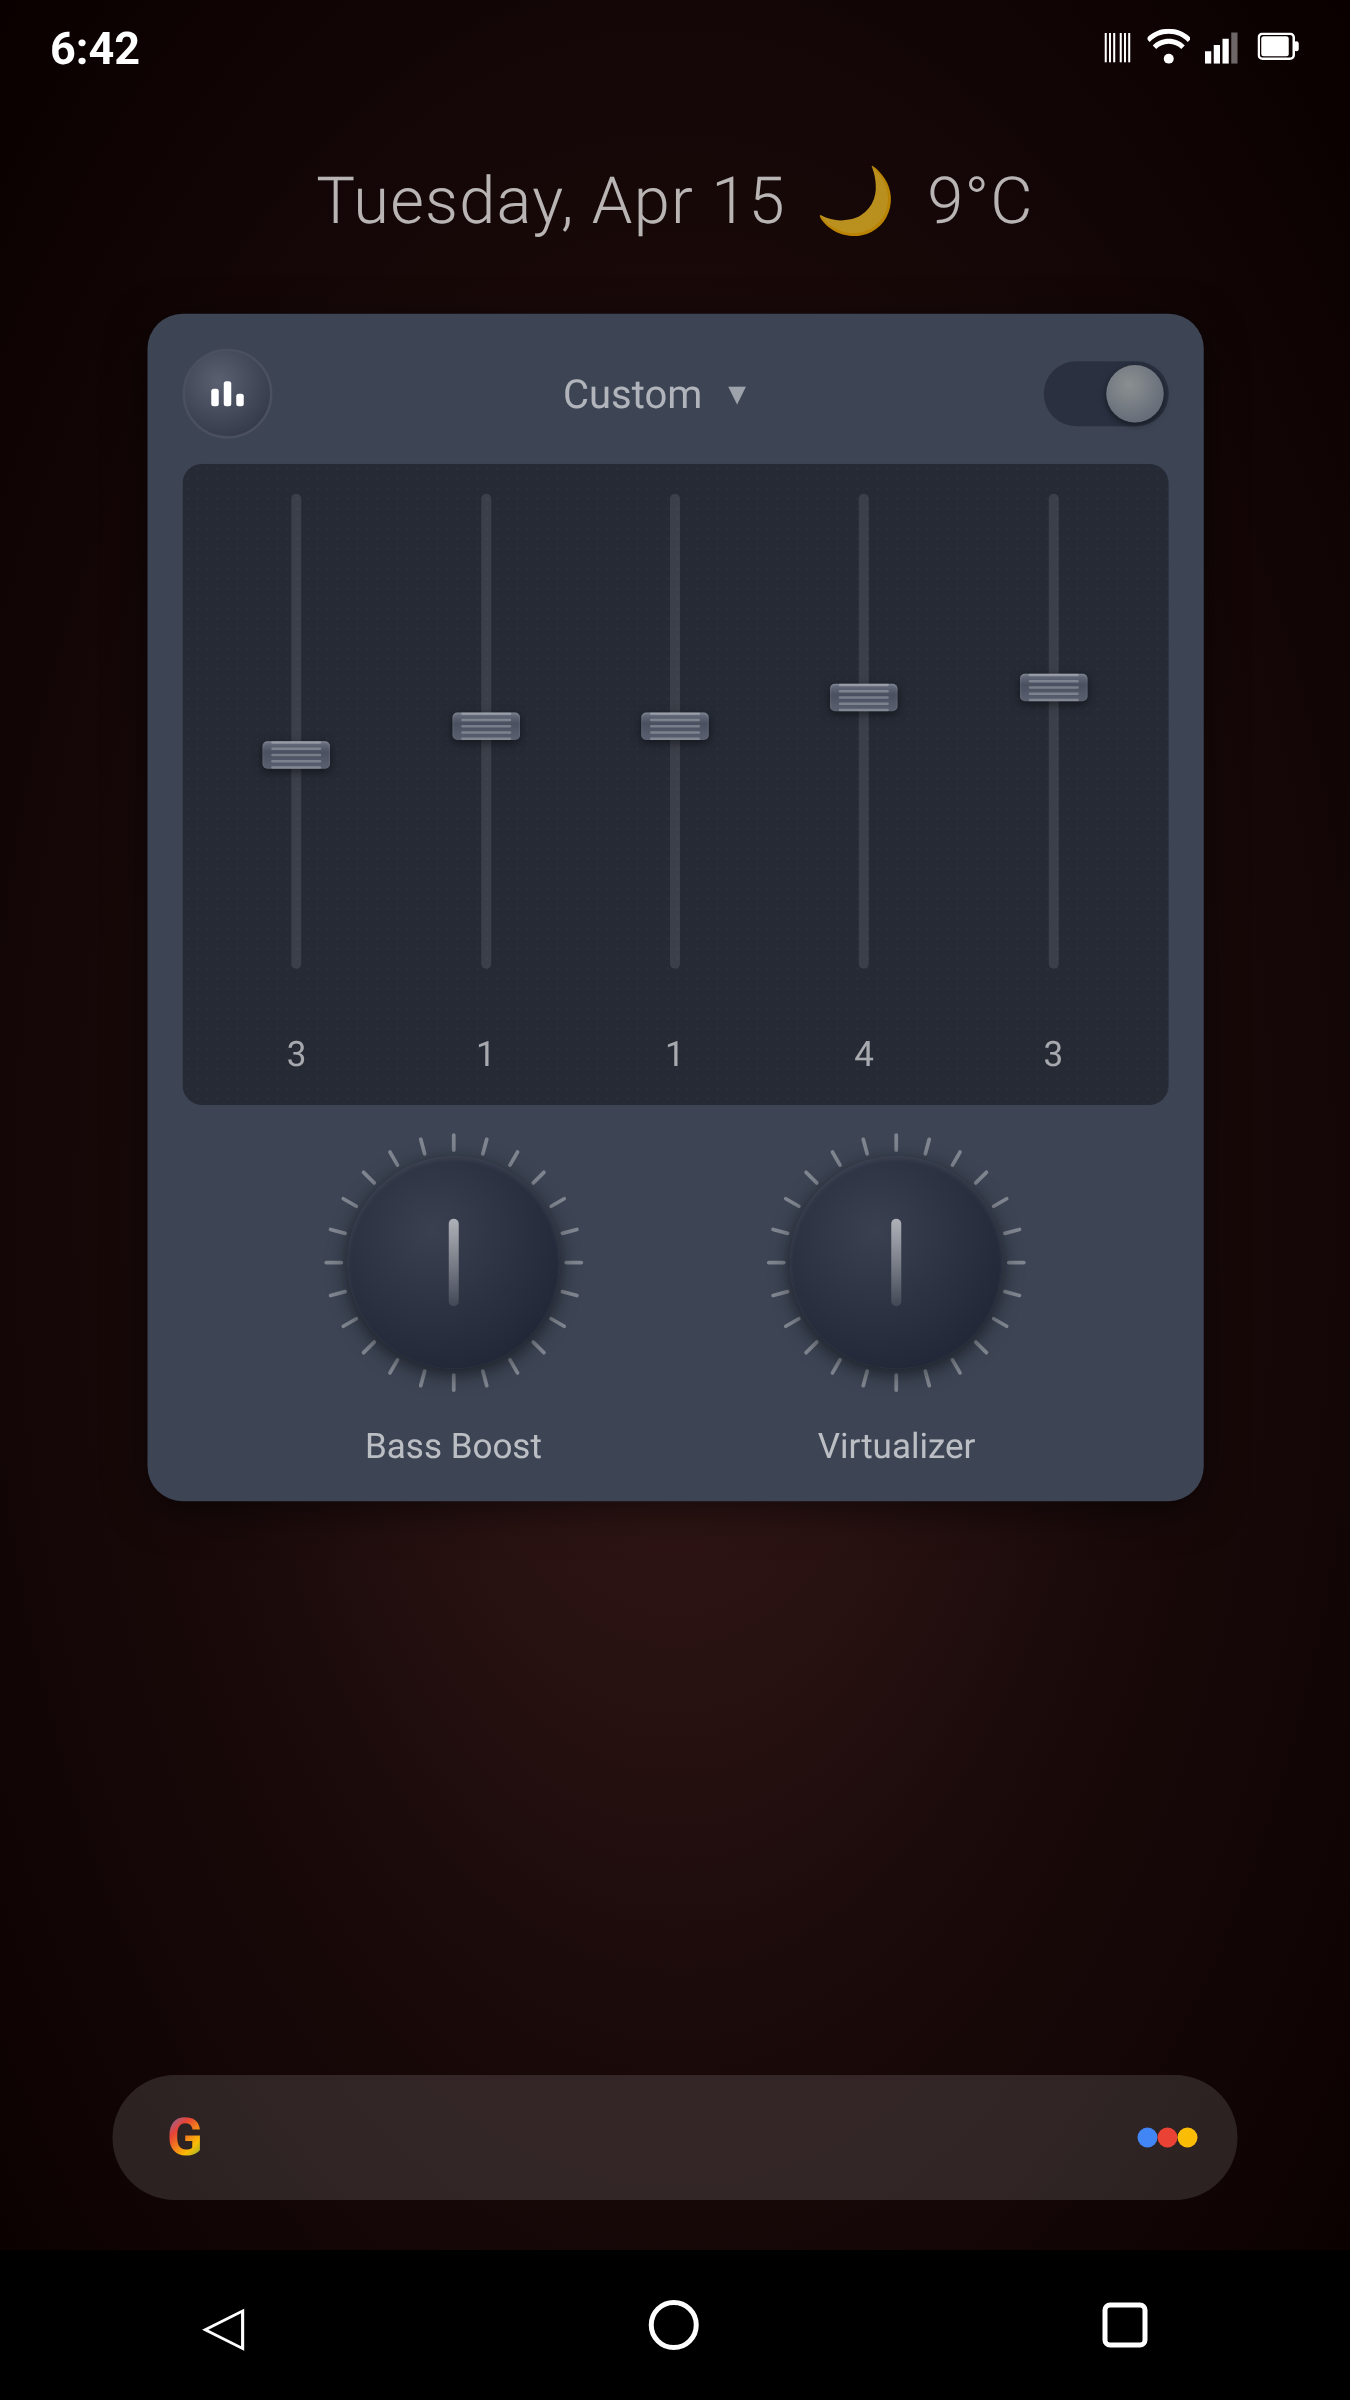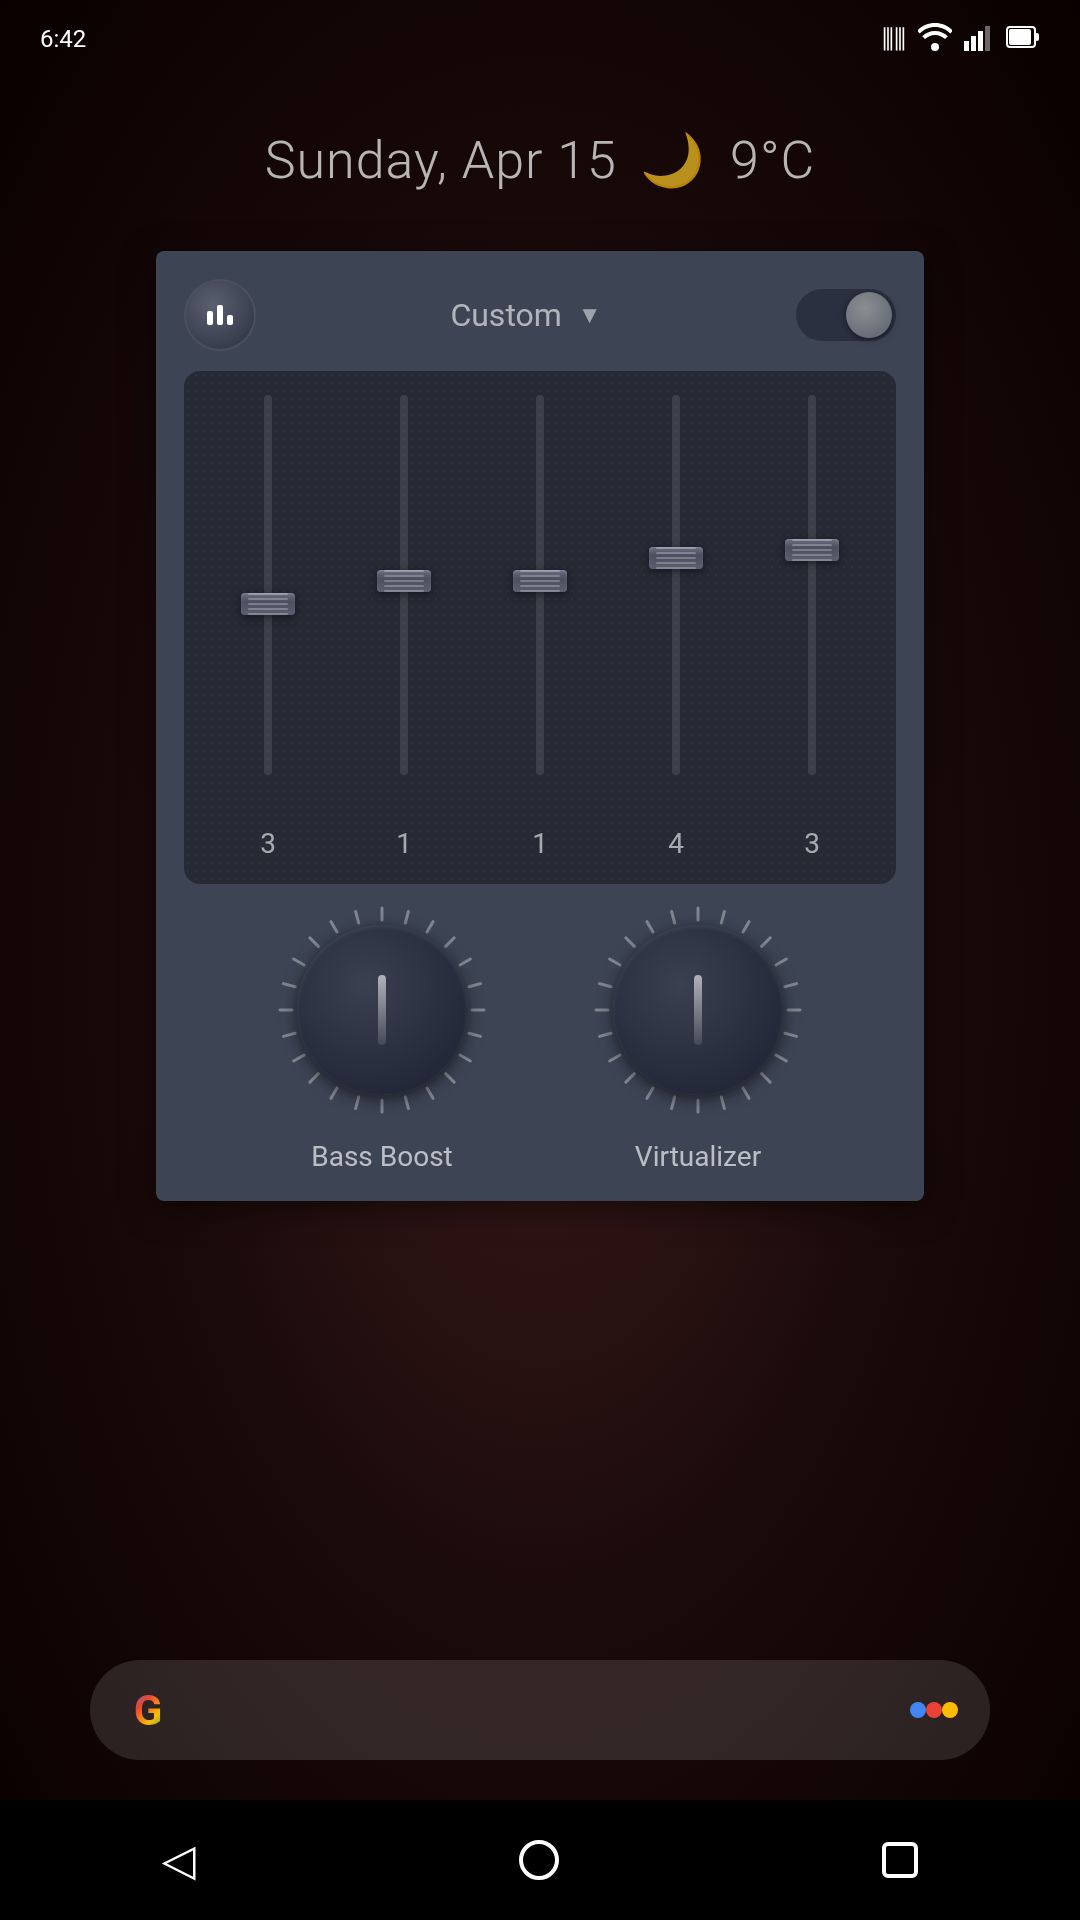--- a/index.html
+++ b/index.html
@@ -17,22 +17,22 @@
     .status-bar {
       display: flex;
       justify-content: space-between;
       align-items: center;
       padding: 18px 40px 10px 40px;
       height: 70px;
     }
 
     .status-time {
       color: white;
-      font-size: 24px;
-      font-weight: 400;
+      font-size: 36px;
+      font-weight: 700;
     }
 
     .status-icons {
       display: flex;
       align-items: center;
       gap: 12px;
     }
 
     
     .date-widget {
@@ -45,23 +45,23 @@
     }
 
     .date-widget .moon {
       font-size: 52px;
       margin: 0 10px;
     }
 
     
     .eq-widget {
       margin: 60px auto 0;
-      width: 768px;
+      width: 845px;
       background: #3d4555;
-      border-radius: 8px;
+      border-radius: 28px;
       padding: 28px;
       box-shadow: 0 8px 32px rgba(0,0,0,0.5);
     }
 
     
     .eq-header {
       display: flex;
       align-items: center;
       justify-content: space-between;
       margin-bottom: 20px;
@@ -371,21 +371,21 @@
       <svg width="34" height="22" viewBox="0 0 34 22" fill="white">
         <rect x="1" y="1" width="28" height="20" rx="3" stroke="white" stroke-width="2" fill="none"></rect>
         <rect x="3" y="3" width="22" height="16" rx="2" fill="white"></rect>
         <rect x="29" y="7" width="4" height="8" rx="2" fill="white"></rect>
       </svg>
     </span>
   </div>
 </div>
 
 <div class="date-widget">
-  <span>Sunday, Apr 15</span>
+  <span>Tuesday, Apr 15</span>
   <span class="moon">🌙</span>
   <span>9°C</span>
 </div>
 
 <div class="eq-widget">
 
   <div class="eq-header">
     <div class="eq-logo-btn">
       <div class="bars-icon">
         <span style="height:14px;"></span>

